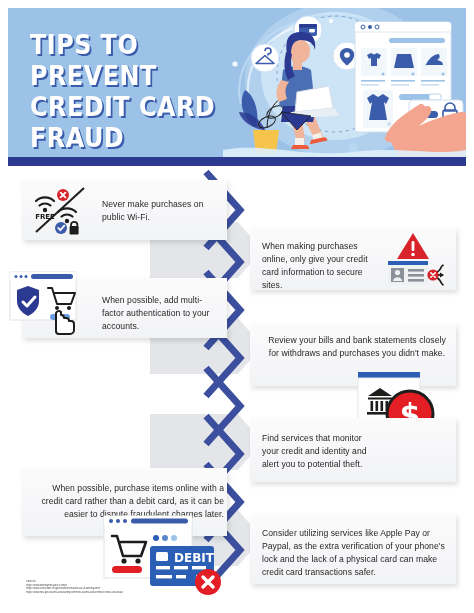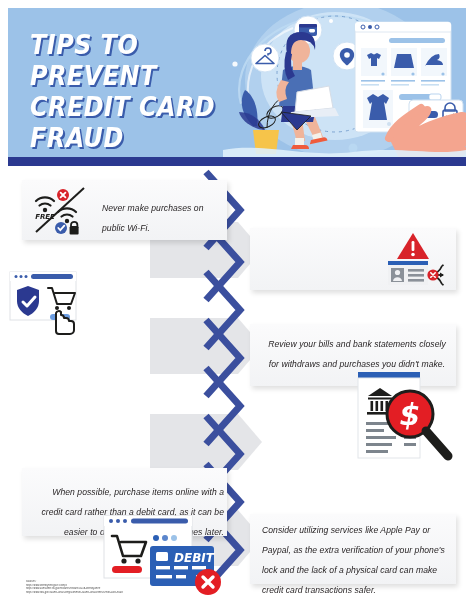--- a/index.html
+++ b/index.html
@@ -1,21 +1,21 @@
 <!DOCTYPE html>
 <html><head>
 <meta charset="utf-8">
 <style>
   * { box-sizing: border-box; margin:0; padding:0; }
   html,body { background:#ffffff; }
   body {
     width:474px; height:613px; position:relative; overflow:hidden;
     font-family:"Liberation Sans", sans-serif;
   }
-  .page { position:absolute; inset:0; background:#ffffff;font-style:italic; }
+  .page { position:absolute; inset:0; background:#ffffff; }
 
   
   .header {
     position:absolute; left:8px; top:8px; width:458px; height:150px;
     background:#9cc2e8; overflow:hidden;
   }
   .header-title {
     position:absolute; left:22px; top:22px; width:230px;
     font-family:"DejaVu Sans", sans-serif;
     font-weight:bold; font-size:26px; line-height:31px;
@@ -33,40 +33,40 @@
   .board { position:absolute; left:0; top:166px; width:474px; height:447px; }
 
   .card {
     position:absolute;
     background:linear-gradient(180deg,#fbfbfc 0%, #f2f3f5 100%);
     box-shadow:2px 3px 5px rgba(0,0,0,.13);
   }
   .card .txt {
     position:absolute; color:#231f20;
     font-family:"Liberation Sans", sans-serif;
-    font-size:8.6px; line-height:20px; letter-spacing:.05px;
+    font-size:8.6px; line-height:13px; letter-spacing:.05px;
   }
   
   .c1 { left:22px;  top:14px;  width:205px; height:60px; }
   .c1 .txt { left:80px; top:18px; width:120px; }
   .c3 { left:22px;  top:112px; width:205px; height:60px; }
   .c3 .txt { left:80px; top:16px; width:120px; }
   .c5 { left:22px;  top:208px; width:205px; height:62px; }
   .c5 .txt { left:12px; top:14px; width:186px; }
   .c7 { left:22px;  top:302px; width:205px; height:68px; }
   .c7 .txt { left:12px; top:14px; width:190px;text-align:right; }
   
   .c2 { left:250px; top:62px;  width:206px; height:62px; }
   .c2 .txt { left:12px; top:12px; width:120px; }
   .c4 { left:250px; top:158px; width:206px; height:62px; }
   .c4 .txt { left:12px; top:10px; width:190px;text-align:center; }
   .c6 { left:250px; top:252px; width:206px; height:64px; }
   .c6 .txt { left:12px; top:14px; width:110px; }
   .c8 { left:250px; top:348px; width:206px; height:70px; }
-  .c8 .txt { left:12px; top:6px; width:190px; }
+  .c8 .txt { left:12px; top:13px; width:190px; }
 
   
   .chev { position:absolute; left:0; top:0; width:474px; height:447px; pointer-events:none; }
 
   
   .iconbox { position:absolute; }
 
   
   .sources {
     position:absolute; left:26px; top:580px; width:230px;
@@ -265,20 +265,21 @@
         <path d="M30.3 44 l2 2.2 l4 -4.6" stroke="#fff" stroke-width="1.8" fill="none" stroke-linecap="round"></path>
         <path d="M43 41 a3.2 3.2 0 0 1 6.4 0 v2 h-6.4 Z" fill="none" stroke="#1d1d1b" stroke-width="1.8"></path>
         <rect x="41.6" y="42.6" width="9" height="8" rx="1" fill="#1d1d1b"></rect>
 
         <line x1="8" y1="48" x2="56" y2="4" stroke="#1d1d1b" stroke-width="2"></line>
       </svg>
       <div class="txt">Never make purchases on public Wi-Fi.</div>
     </div>
 
     <div class="card c2">
+      <div class="txt">When making purchases online, only give your credit card information to secure sites.</div>
       <svg class="iconbox" style="left:132px;top:3px;" width="72" height="56" viewBox="0 0 72 56">
         <path d="M31 2 L47 28 H15 Z" fill="#d8232a"></path>
         <rect x="29.6" y="10" width="2.8" height="10" rx="1.2" fill="#fff"></rect>
         <circle cx="31" cy="23.5" r="1.8" fill="#fff"></circle>
         <rect x="6" y="30" width="40" height="4" fill="#2b5fb5"></rect>
         <rect x="6" y="34" width="40" height="20" fill="#f0f1f3"></rect>
         <rect x="9" y="37" width="13" height="14" fill="#8b9199"></rect>
         <circle cx="15.5" cy="41.5" r="2.6" fill="#f0f1f3"></circle>
         <path d="M11 50 a4.6 4.6 0 0 1 9 0 Z" fill="#f0f1f3"></path>
         <rect x="26" y="38" width="16" height="2.6" fill="#8b9199"></rect>
@@ -290,20 +291,23 @@
           <path d="M47 44 q9 0 13 9"></path>
         </g>
         <path d="M61 33 l1 2 l-3.4 .6 Z" fill="#1d1d1b"></path>
         <path d="M61 55 l1 -2 l-3.4 -.6 Z" fill="#1d1d1b"></path>
         <path d="M62 44 l-4 -2.4 v4.8 Z" fill="#1d1d1b"></path>
         <circle cx="51" cy="44" r="5.6" fill="#d8232a"></circle>
         <path d="M48.8 41.8 l4.4 4.4 M53.2 41.8 l-4.4 4.4" stroke="#fff" stroke-width="1.6" stroke-linecap="round"></path>
       </svg>
     </div>
 
+    <div class="card c3">
+      <div class="txt">When possible, add multi-factor authentication to your accounts.</div>
+    </div>
     <svg class="iconbox" style="left:8px;top:104px;" width="74" height="72" viewBox="0 0 74 72">
       <rect x="2" y="2" width="66" height="48" fill="#ffffff" stroke="#dfe2e6" stroke-width="1"></rect>
       <rect x="2" y="2" width="66" height="9" fill="#ffffff"></rect>
       <circle cx="8" cy="6.5" r="1.5" fill="#3a5cab"></circle>
       <circle cx="13" cy="6.5" r="1.5" fill="#3a5cab"></circle>
       <circle cx="18" cy="6.5" r="1.5" fill="#3a5cab"></circle>
       <rect x="23" y="4" width="42" height="5" rx="2.5" fill="#3a5cab"></rect>
       <path d="M20 16 l-11 4 v11 c0 7 5 12 11 15 c6 -3 11 -8 11 -15 V20 Z" fill="#2b3990"></path>
       <path d="M15 32 l4 4 l8 -9" stroke="#fff" stroke-width="3" fill="none" stroke-linecap="round" stroke-linejoin="round"></path>
       <g stroke="#1d1d1b" fill="none" stroke-width="2" stroke-linecap="round" stroke-linejoin="round">
@@ -341,20 +345,23 @@
         <rect x="52" y="66" width="12" height="3"></rect>
         <rect x="52" y="73" width="12" height="3"></rect>
       </g>
 
       <circle cx="58" cy="44" r="23" fill="#e31e24" stroke="#1d1d1b" stroke-width="3"></circle>
       <text x="58" y="55" text-anchor="middle" font-family="DejaVu Sans, sans-serif" font-size="30" font-weight="bold" fill="#ffffff">$</text>
       <path d="M74 61 L96 86" stroke="#1d1d1b" stroke-width="9" stroke-linecap="round"></path>
     </svg>
 
 
+    <div class="card c6">
+      <div class="txt">Find services that monitor your credit and identity and alert you to potential theft.</div>
+    </div>
 
     <div class="card c7">
       <div class="txt">When possible, purchase items online with a credit card rather than a debit card, as it can be easier to dispute fraudulent charges later.</div>
     </div>
     <svg class="iconbox" style="left:100px;top:348px;" width="128" height="86" viewBox="0 0 128 86">
       <rect x="4" y="2" width="88" height="62" fill="#ffffff" stroke="#dfe2e6" stroke-width="1"></rect>
       <rect x="4" y="2" width="88" height="10" fill="#ffffff"></rect>
       <circle cx="11" cy="7" r="2" fill="#3a5cab"></circle>
       <circle cx="18" cy="7" r="2" fill="#3a5cab"></circle>
       <circle cx="25" cy="7" r="2" fill="#3a5cab"></circle>

